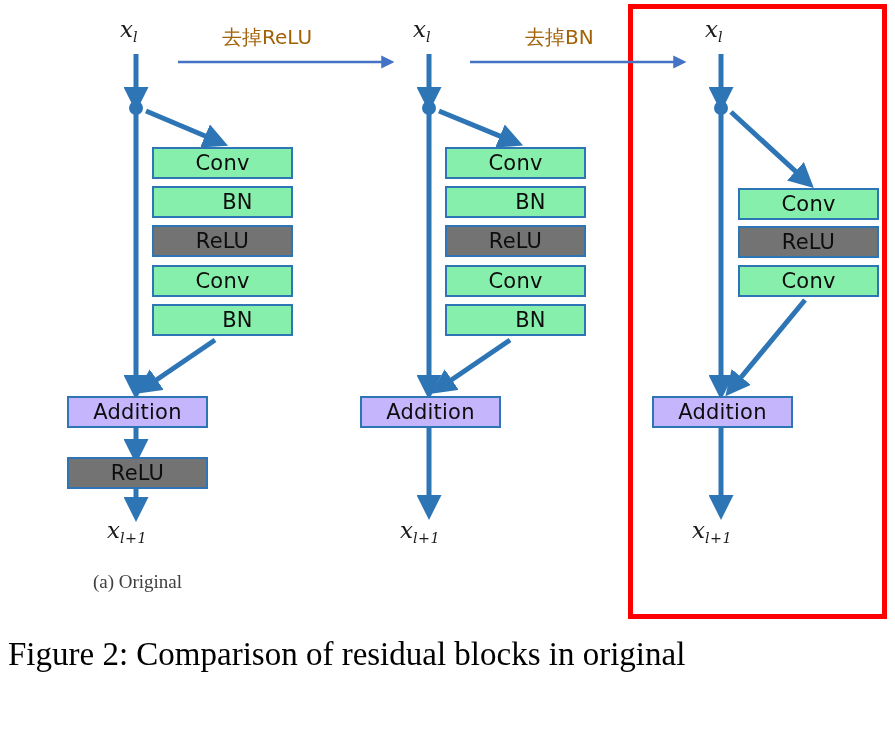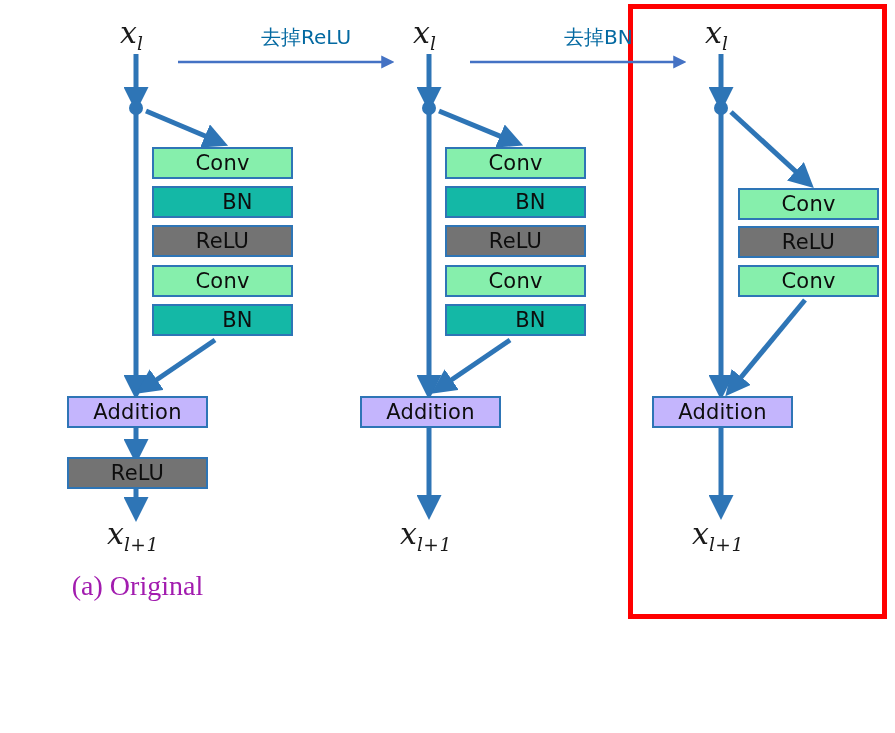--- a/index.html
+++ b/index.html
@@ -36,47 +36,47 @@
     display: flex;
     align-items: center;
     justify-content: center;
     font-family: "DejaVu Sans", sans-serif;
     font-size: 21px;
     color: #0d0d0d;
     letter-spacing: 0.2px;
     line-height: 1;
   }
   .blk.conv { background: #86efac; }
-  .blk.bn   { background: #14b8a6; padding-left: 30px; }
+  .blk.bn   { background: #86efac; padding-left: 30px; }
   .blk.relu { background: #737373; }
   .blk.add  { background: #c4b5fd; }
 
   
   .mathlab {
     position: absolute;
     font-family: "DejaVu Serif", serif;
     font-style: italic;
-    font-size: 30px;
+    font-size: 23px;
     color: #1a1a1a;
     white-space: nowrap;
     line-height: 1;
   }
   .mathlab sub {
     font-size: 0.62em;
     font-style: italic;
     vertical-align: -0.35em;
     letter-spacing: 0.5px;
   }
 
   
   .subcap {
     position: absolute;
     font-family: "Liberation Serif", serif;
-    font-size: 28px;
-    color: #a21caf;
+    font-size: 19px;
+    color: #404040;
     white-space: nowrap;
     text-align: center;
     line-height: 1;
   }
 
   
   .figcap {
     position: absolute;
     left: 8px;
     top: 632px;
@@ -85,24 +85,23 @@
     font-size: 33px;
     color: #000000;
     line-height: 1.36;
   }
 
   
   .translabel {
     position: absolute;
     font-family: "DejaVu Sans", sans-serif;
     font-size: 20px;
-    color: #0369a1;
+    color: #a16207;
     white-space: nowrap;
     line-height: 1;
-    margin-left: 39px;
   }
 
   
   .arrows {
     position: absolute;
     left: 0;
     top: 0;
     width: 895px;
     height: 733px;
     pointer-events: none;
@@ -220,15 +219,16 @@
   <div class="blk conv" style="left:738px; top:265px; width:141px; height:32px;">Conv</div>
 
   <div class="blk add" style="left:652px; top:396px; width:141px; height:32px;">Addition</div>
 
   <div class="mathlab" style="left:692px; top:519px;">
     <span>x</span><sub>l+1</sub>
   </div>
 
 
   <div class="figcap">
+    <div>Figure 2: Comparison of residual blocks in original</div>
   </div>
 
 </div>
 
 </body></html>

